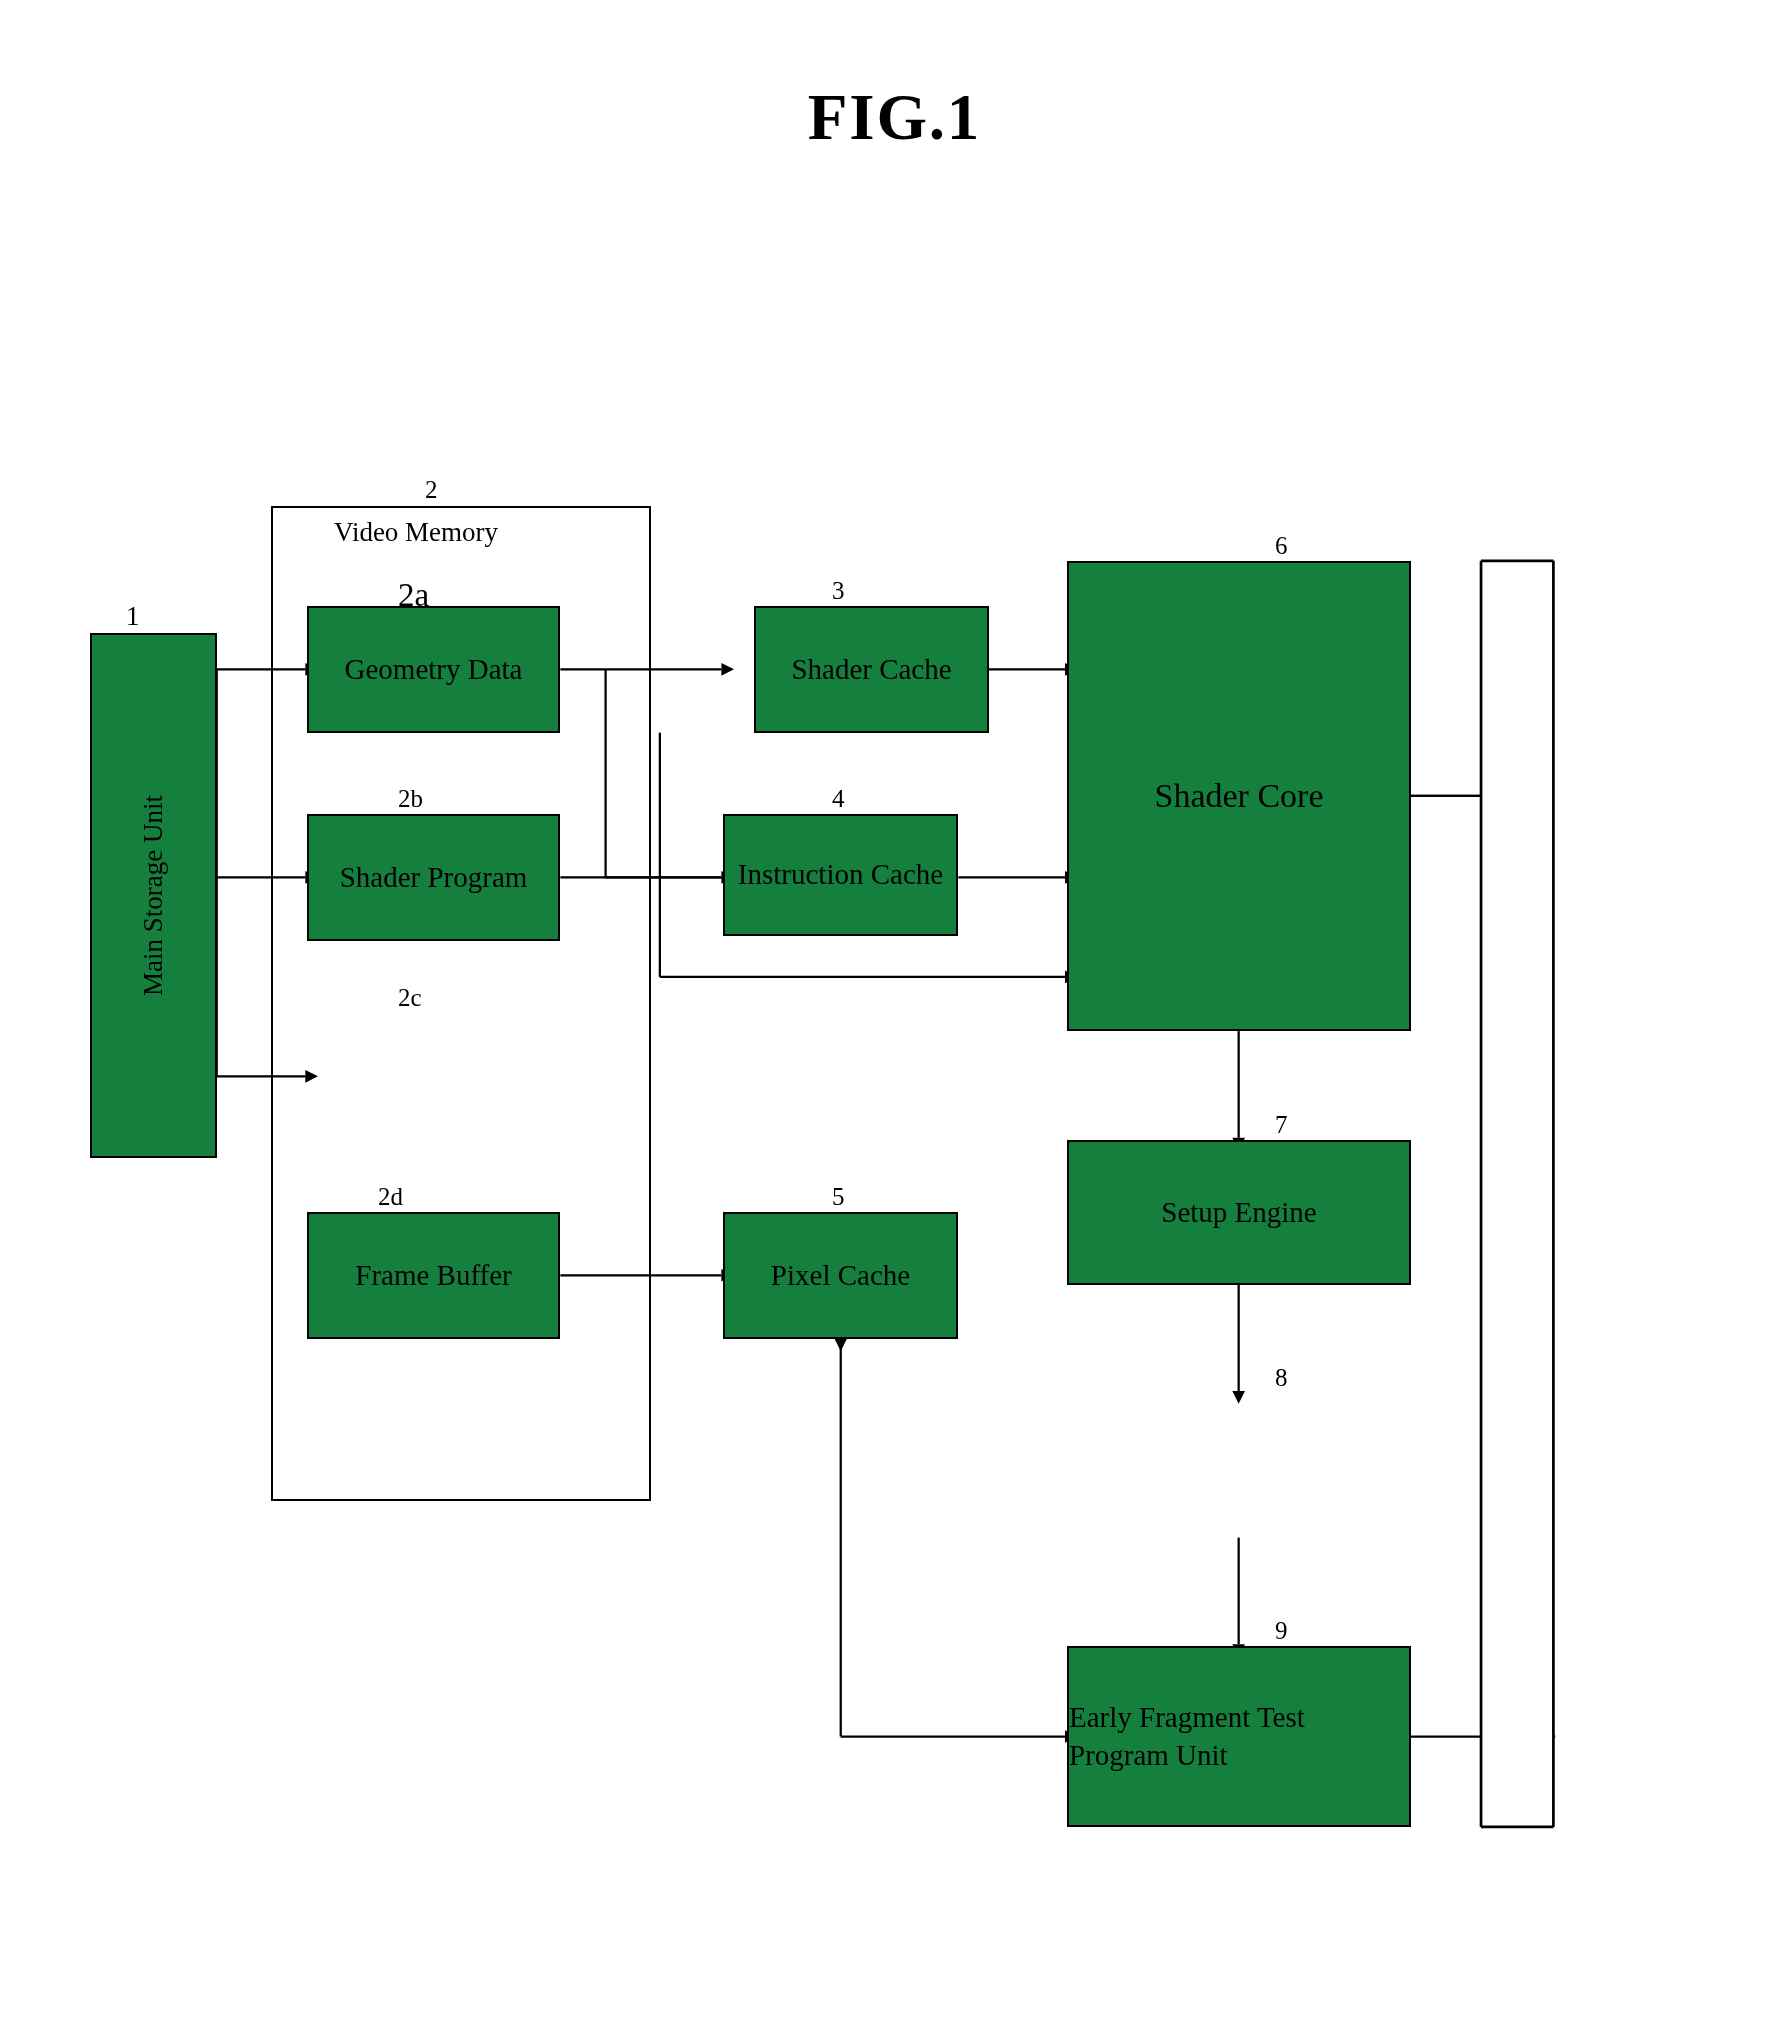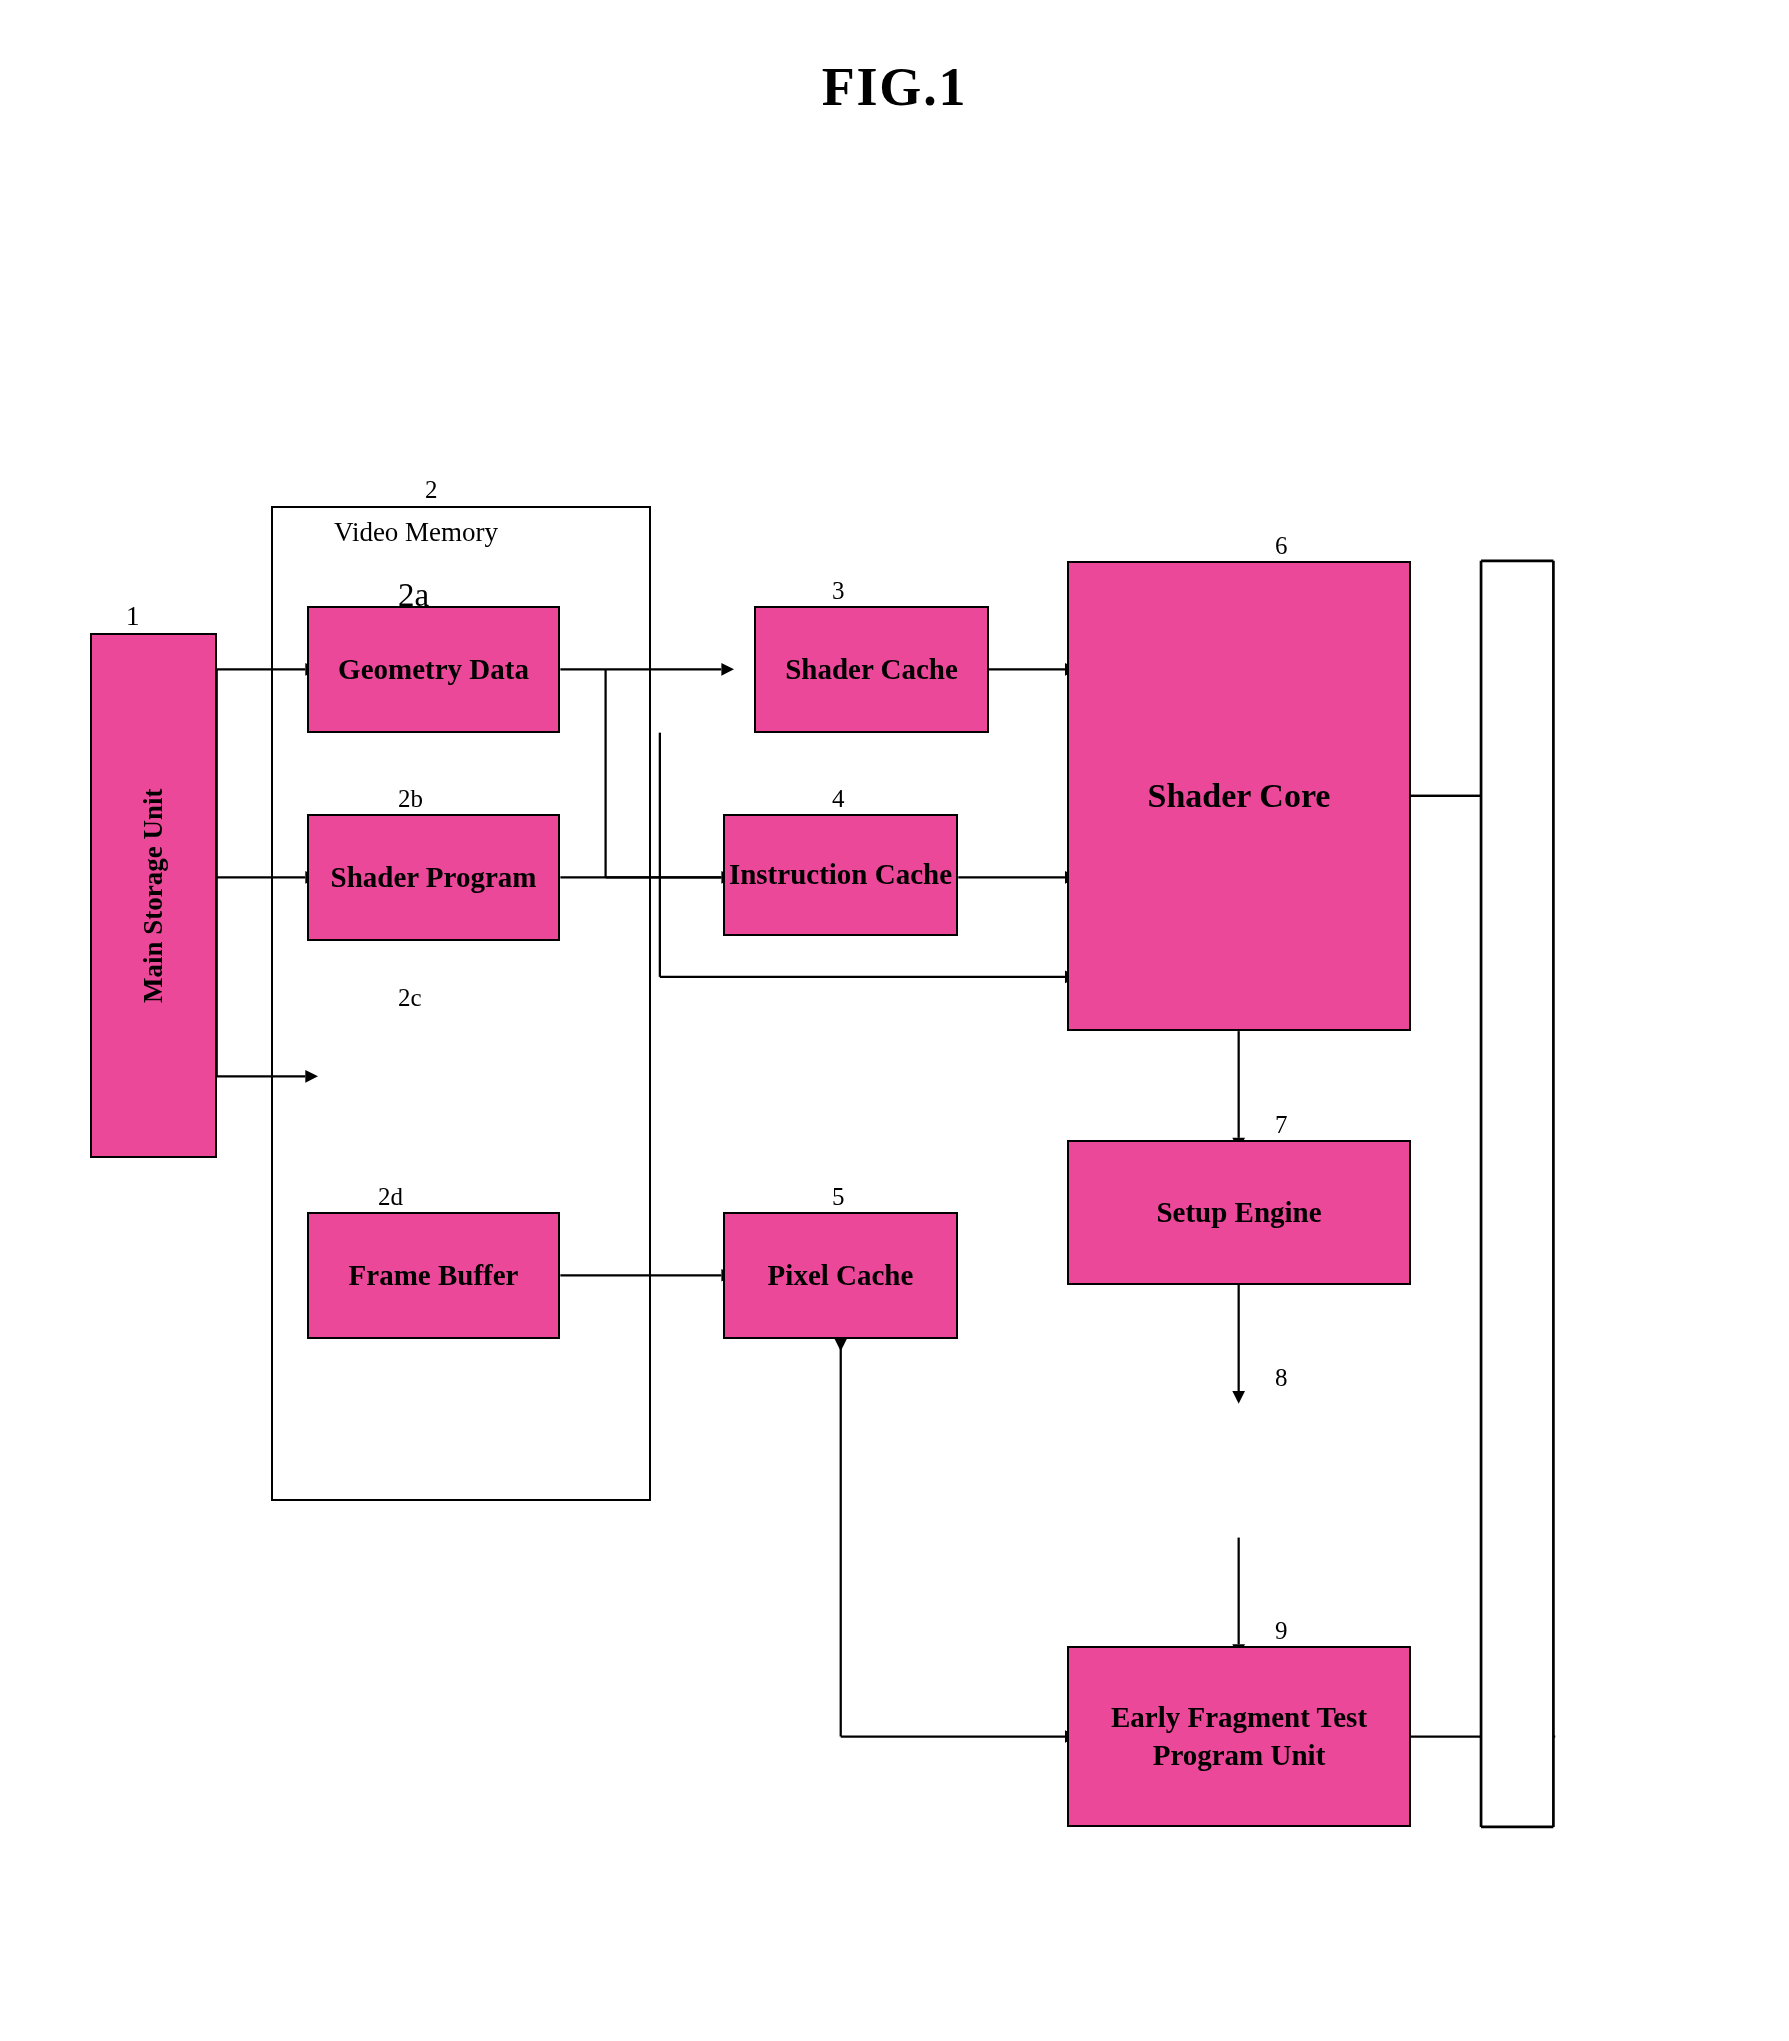--- a/index.html
+++ b/index.html
@@ -7,46 +7,45 @@
       background: #fff;
       font-family: 'Times New Roman', Times, serif;
       width: 1789px;
       height: 2042px;
       position: relative;
       overflow: hidden;
     }
 
     .page-title {
       text-align: center;
-      font-size: 54px;
+      font-size: 65px;
       font-weight: bold;
-      padding-top: 56px;
+      padding-top: 80px;
       letter-spacing: 1.8px;
     }
 
     .diagram-container {
       position: absolute;
       top: 253px;
       left: 72px;
       width: 1646px;
       height: 1719px;
     }
 
     
     .box {
       position: absolute;
       border: 2.7px solid #000;
-      background: #ec4899;
+      background: #15803d;
       display: flex;
       align-items: center;
       justify-content: center;
-      text-align: center;
+      text-align: left;
       font-size: 29px;
       line-height: 1.3;
-      font-weight: bold;
     }
 
     
     .label {
       position: absolute;
       font-size: 27px;
       text-align: center;
     }
 
     

